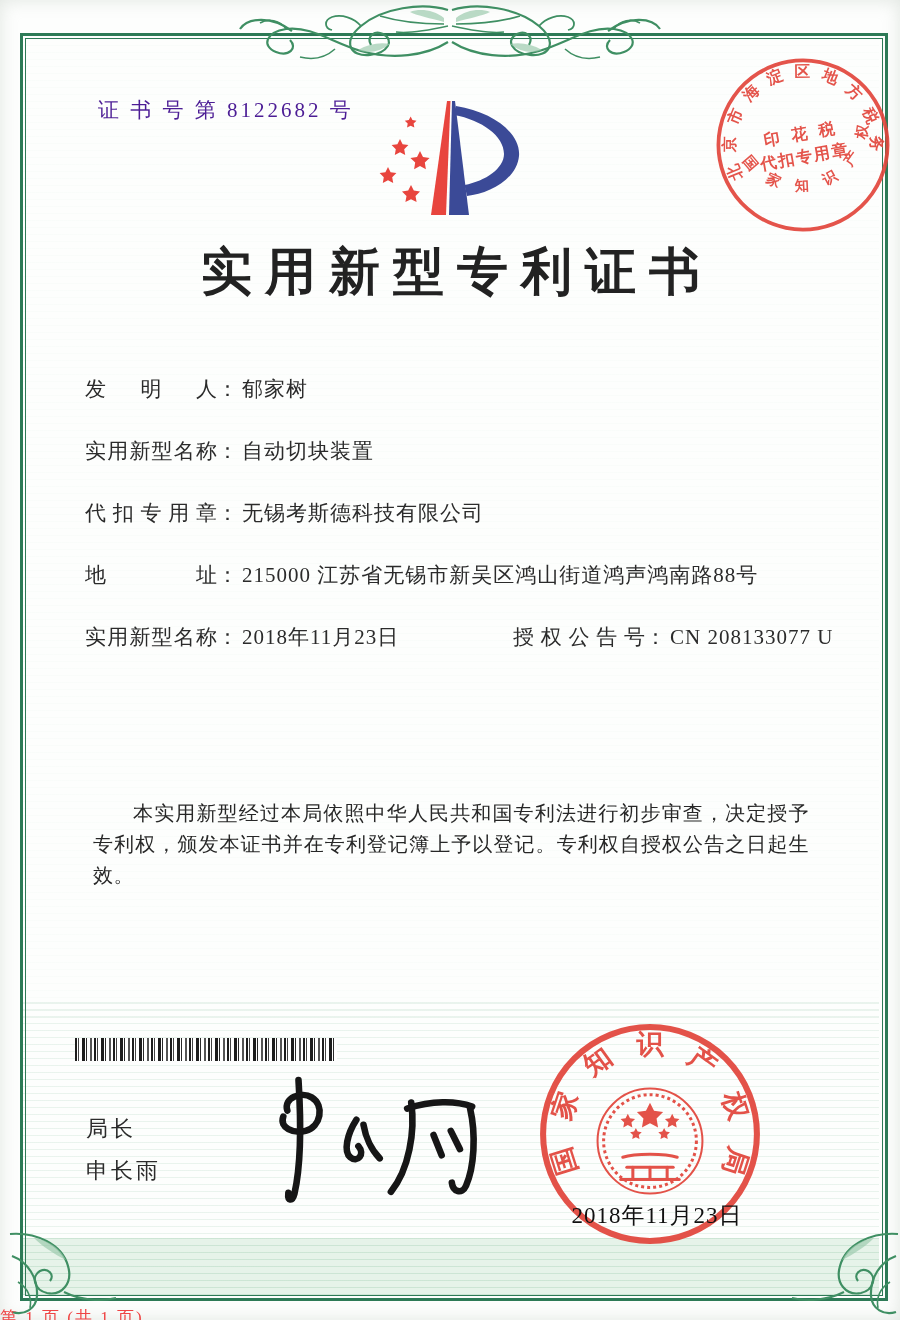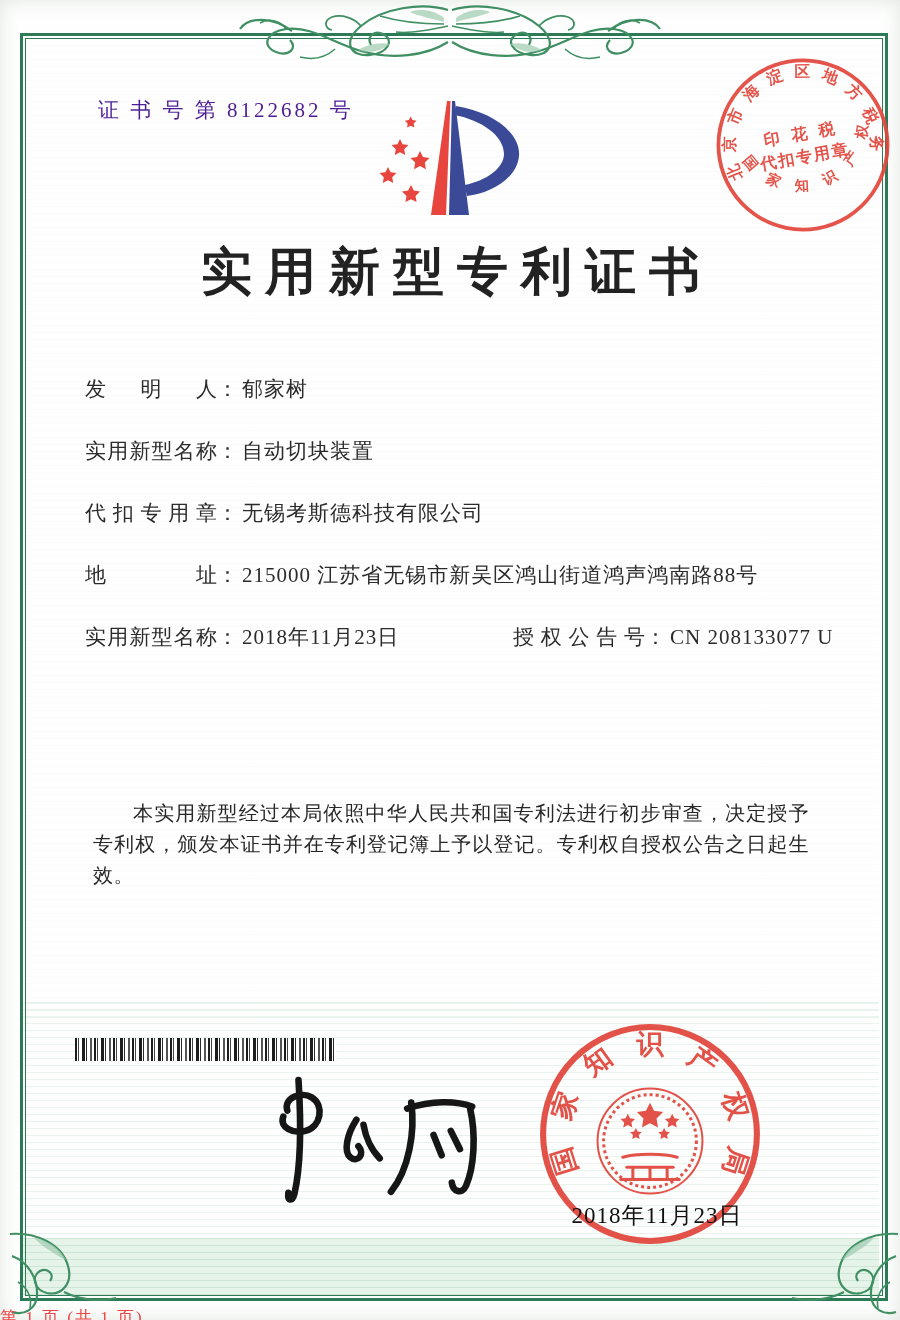--- a/index.html
+++ b/index.html
@@ -159,20 +159,24 @@
         </span>
       </div>
     </div>
 
     <div class="paras">
       <p>本实用新型经过本局依照中华人民共和国专利法进行初步审查，决定授予专利权，颁发本证书并在专利登记簿上予以登记。专利权自授权公告之日起生效。</p>
     </div>
 
     <div class="barcode"></div>
 
+    <div class="sig-block">
+      <div>局长</div>
+      <div>申长雨</div>
+    </div>
 
     <svg class="sig-hand" width="245" height="132" viewBox="0 0 240 130">
       <g fill="none" stroke="#161616" stroke-width="6.5" stroke-linecap="round" stroke-linejoin="round">
         <path d="M 44,38 C 40,25 58,19 68,25 C 81,33 77,54 62,58 C 50,61 36,55 40,44"></path>
         <path d="M 55,8 C 57,40 59,85 51,120 C 49,128 44,127 45,119"></path>
         <path d="M 112,47 C 103,61 99,78 106,84 C 113,90 121,81 114,73"></path>
         <path d="M 119,52 C 121,64 127,77 135,85"></path>
         <path d="M 166,30 C 170,58 164,96 146,118"></path>
         <path d="M 162,36 C 186,28 210,28 226,34"></path>
         <path d="M 224,36 C 230,62 228,94 220,112 C 216,121 207,118 206,109"></path>

